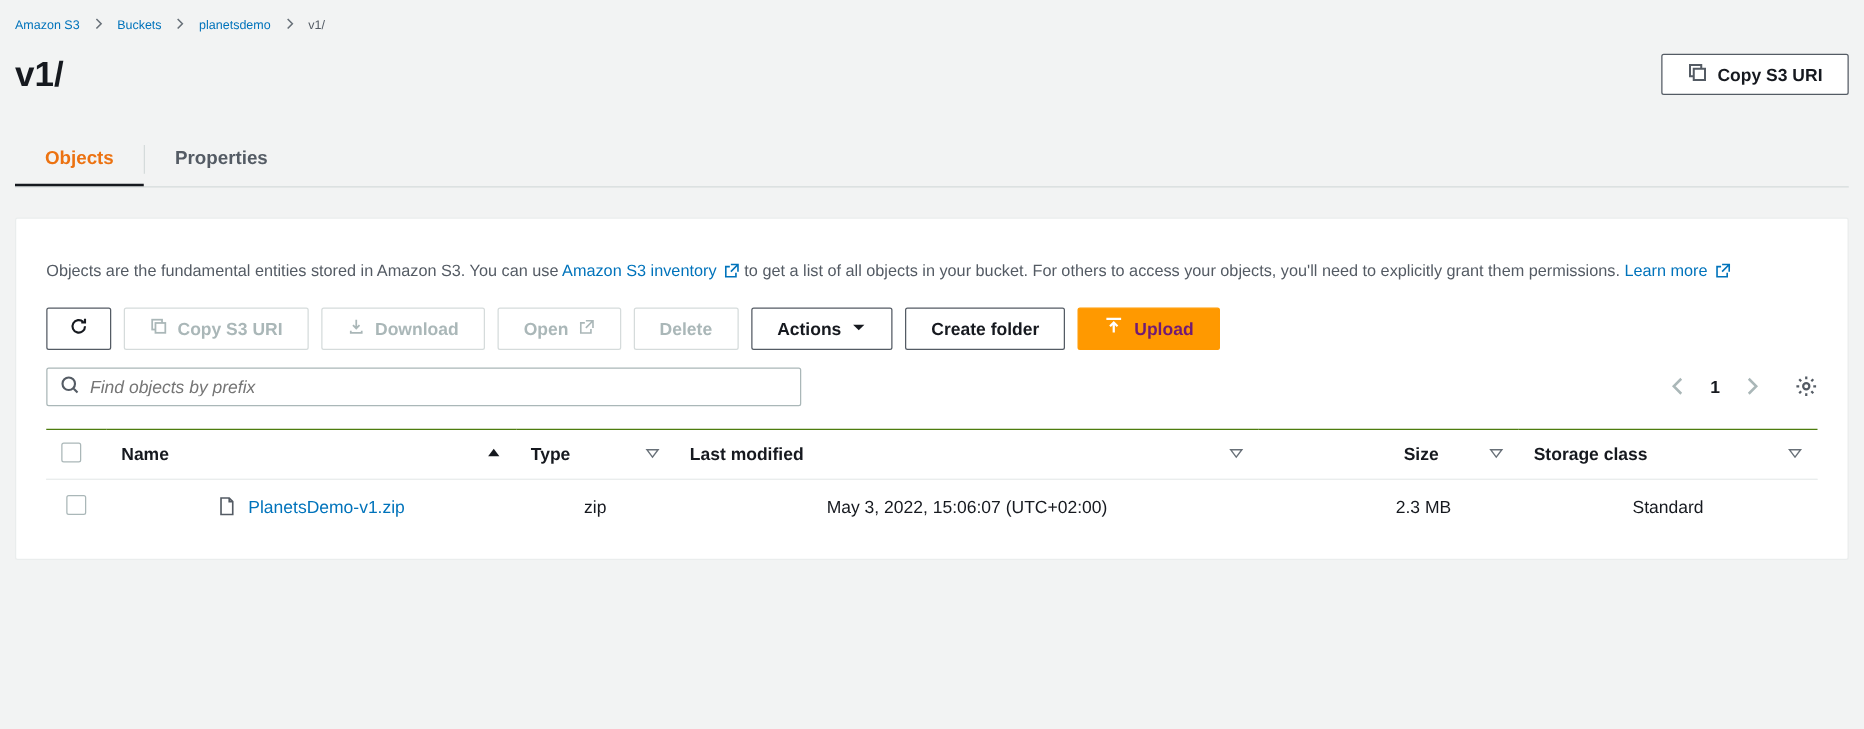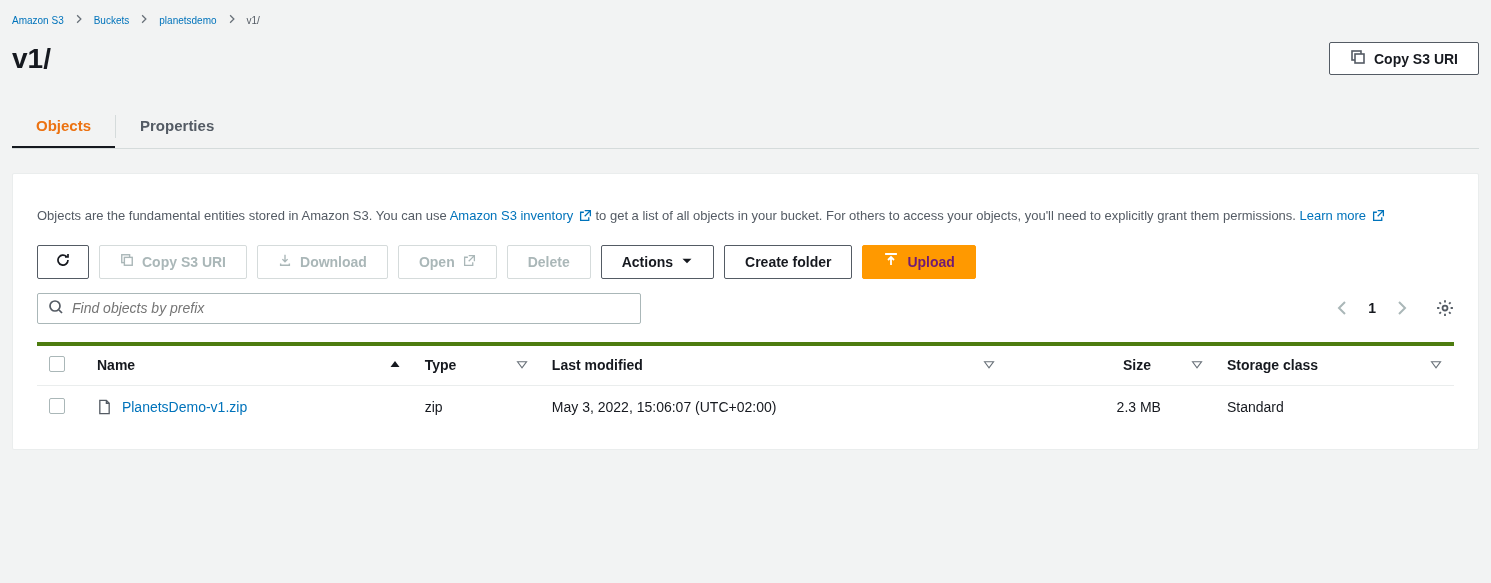--- a/index.html
+++ b/index.html
@@ -149,34 +149,35 @@
 
 
 .table {
   width: 100%;
   margin-top: 18px;
   border-collapse: collapse;
 }
 .table th {
   text-align: left;
   padding: 10px 12px;
-  border-top: 4px solid #4d7c0f;
+  border-top: 1px solid #4d7c0f;
   border-bottom: 1px solid #eaeded;
   font-weight: 700;
   font-size: 14px;
   color: #16191f;
   position: relative;
 }
 .table th .sort {
   float: right;
   color: #687078;
 }
 .table td {
   padding: 12px 12px;
   font-size: 14px;
+  text-align: center;
 }
 .checkbox {
   width: 16px;
   height: 16px;
   border: 1px solid #aab7b8;
   border-radius: 2px;
   background: #fff;
   display: inline-block;
 }
 .file-icon {

